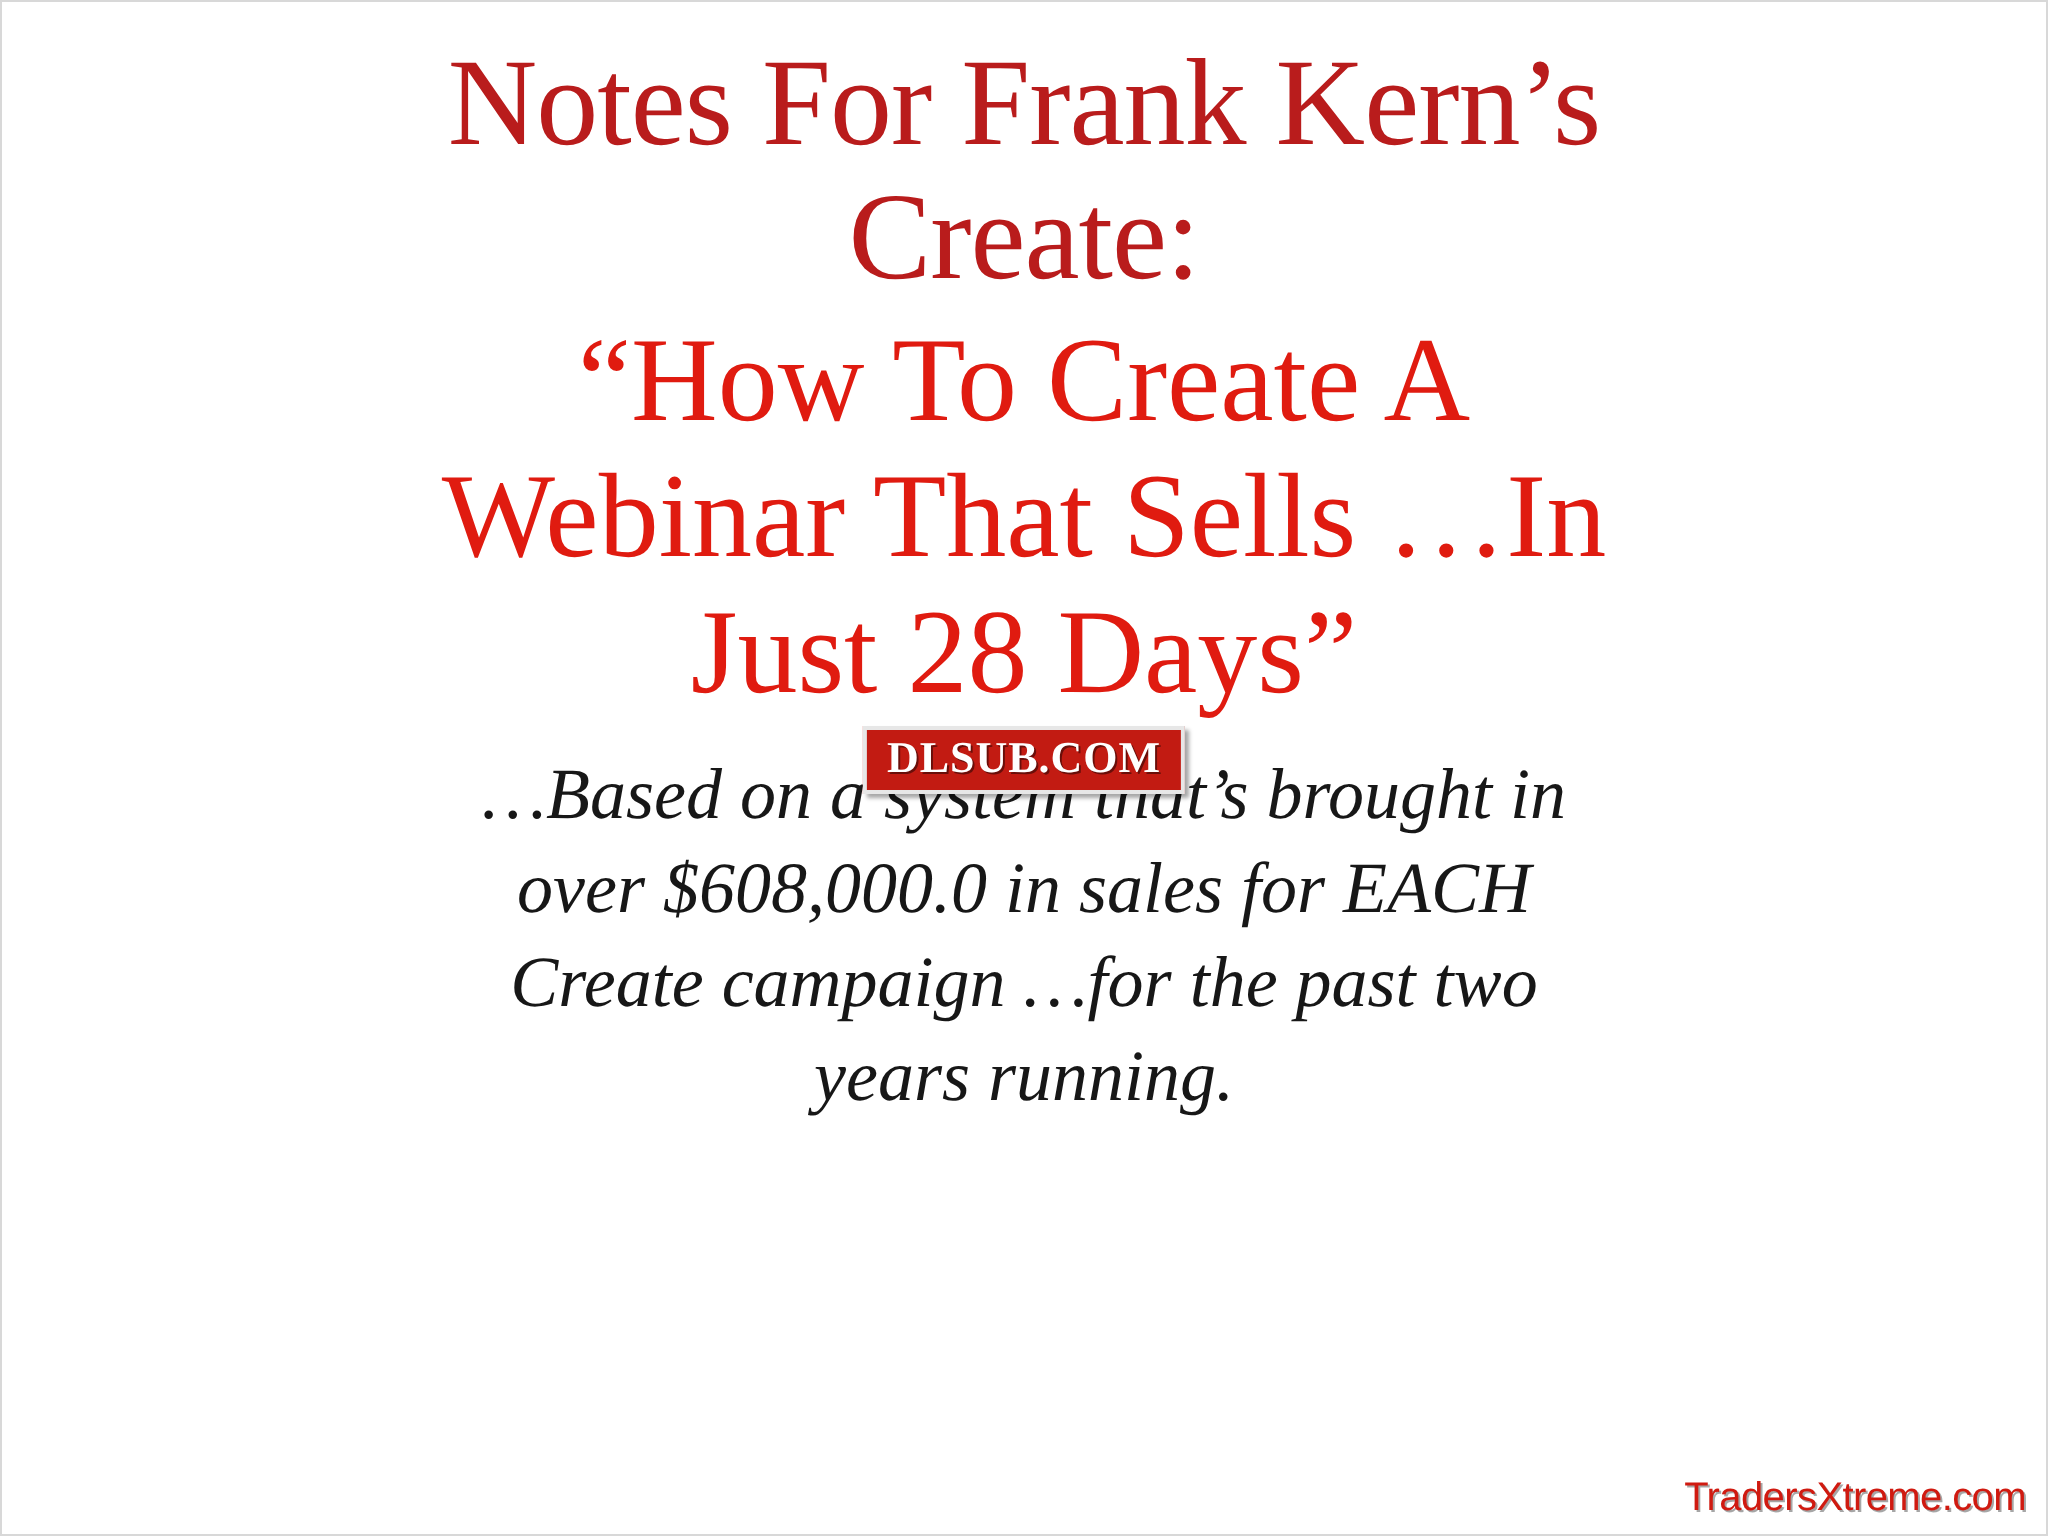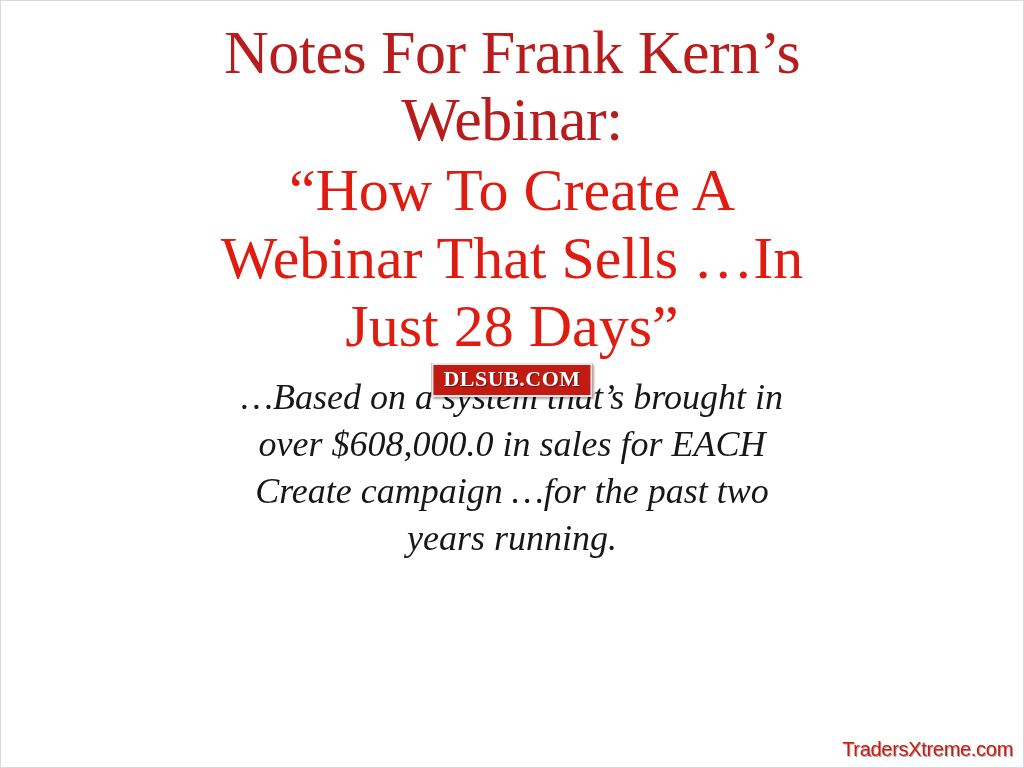--- a/index.html
+++ b/index.html
@@ -97,21 +97,21 @@
   }
 </style>
 </head>
 <body>
 
 <div class="slide">
 
   <div class="content">
     <div class="title-black">
       <div>Notes For Frank Kern’s</div>
-      <div>Webinar:</div>
+      <div>Create:</div>
     </div>
 
     <div class="title-red">
       <div>“How To Create A</div>
       <div>Webinar That Sells …In</div>
       <div>Just 28 Days”</div>
     </div>
 
     <div class="subtext">
       <div>…Based on a system that’s brought in</div>

